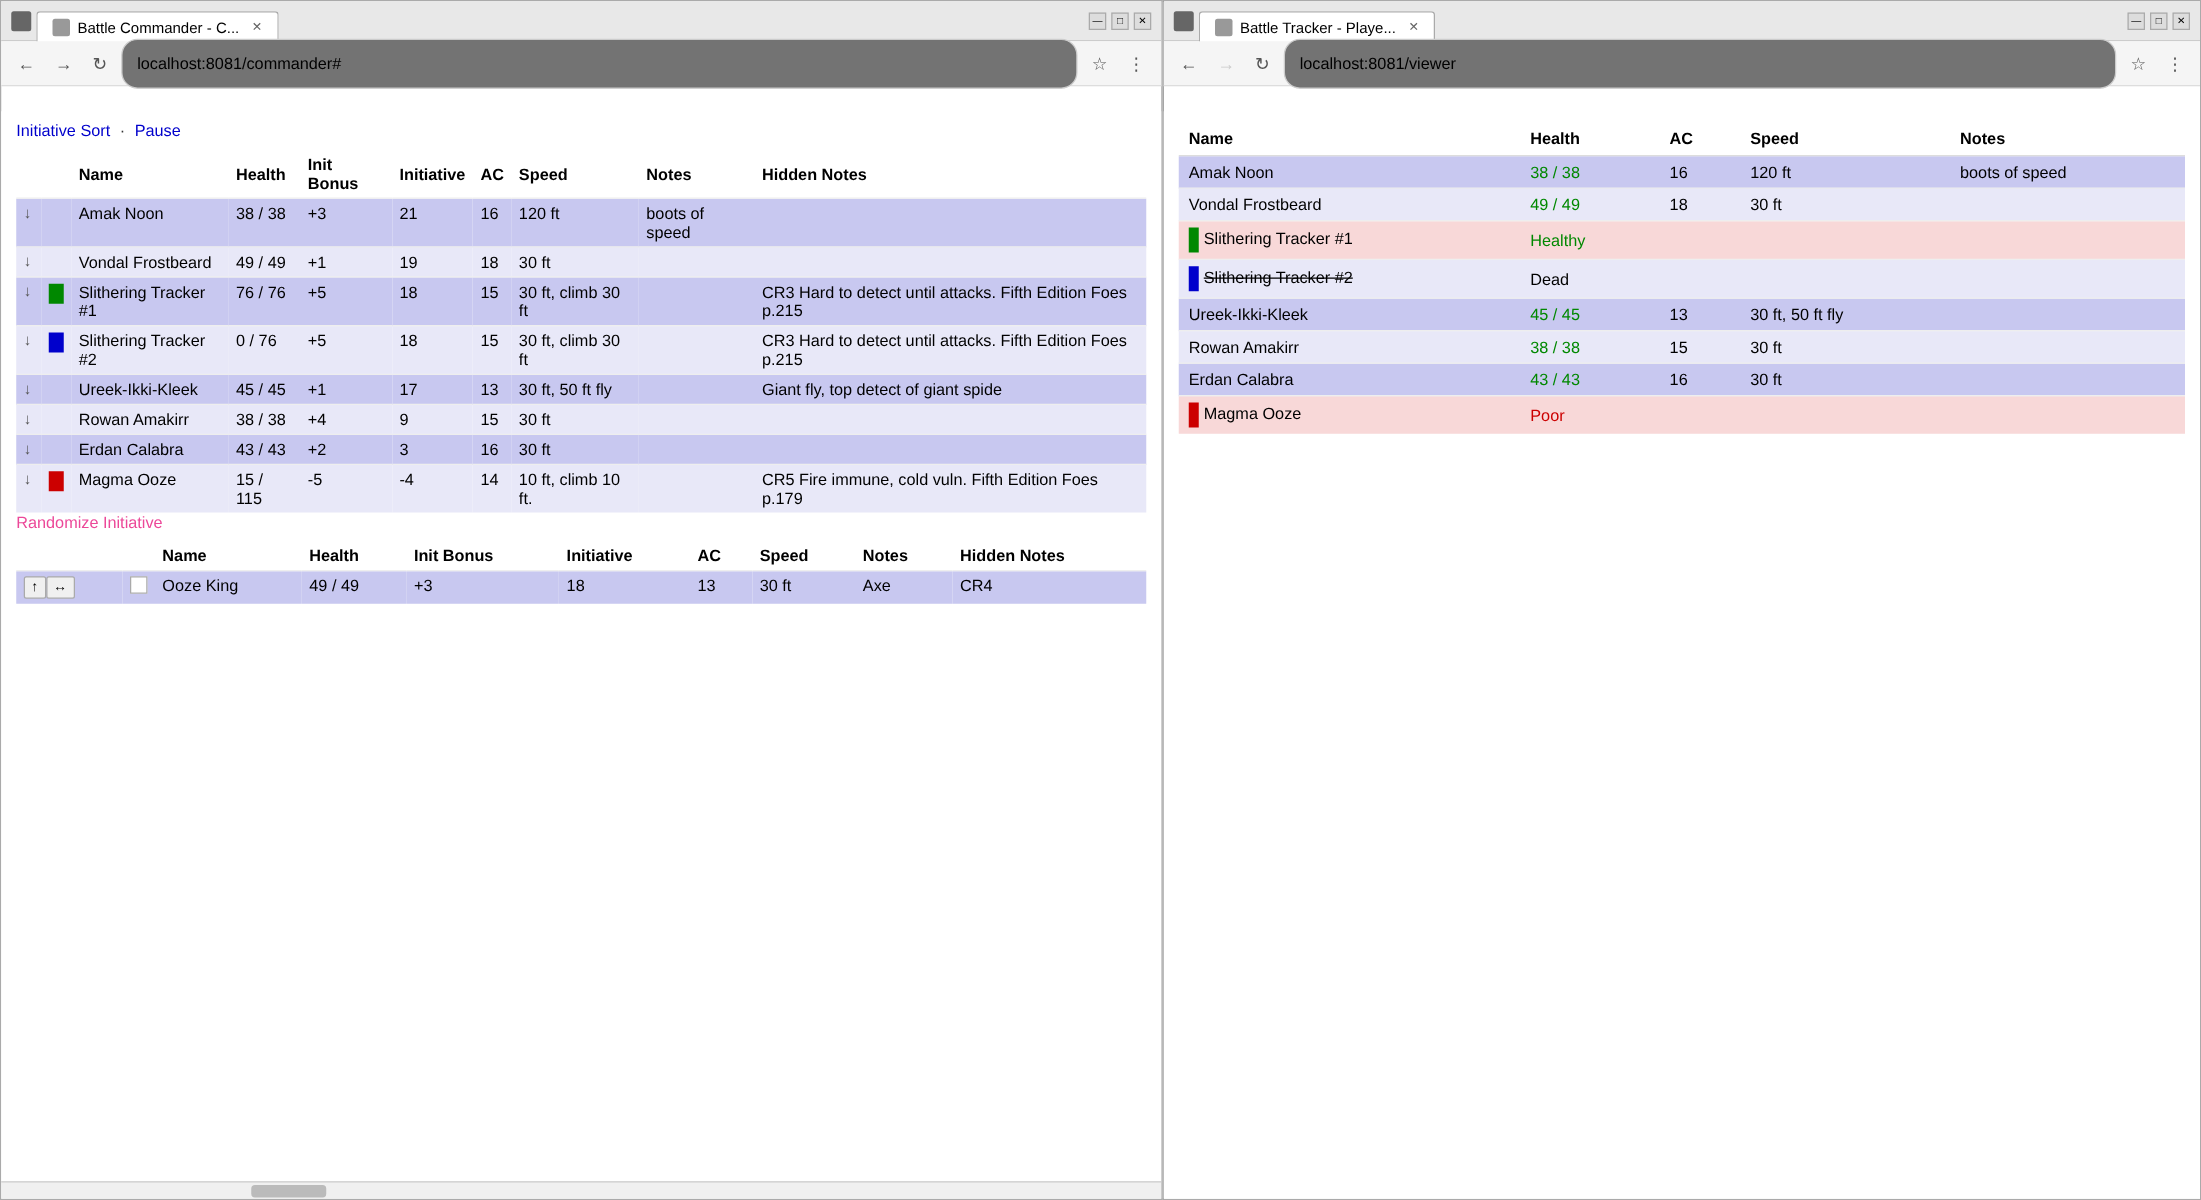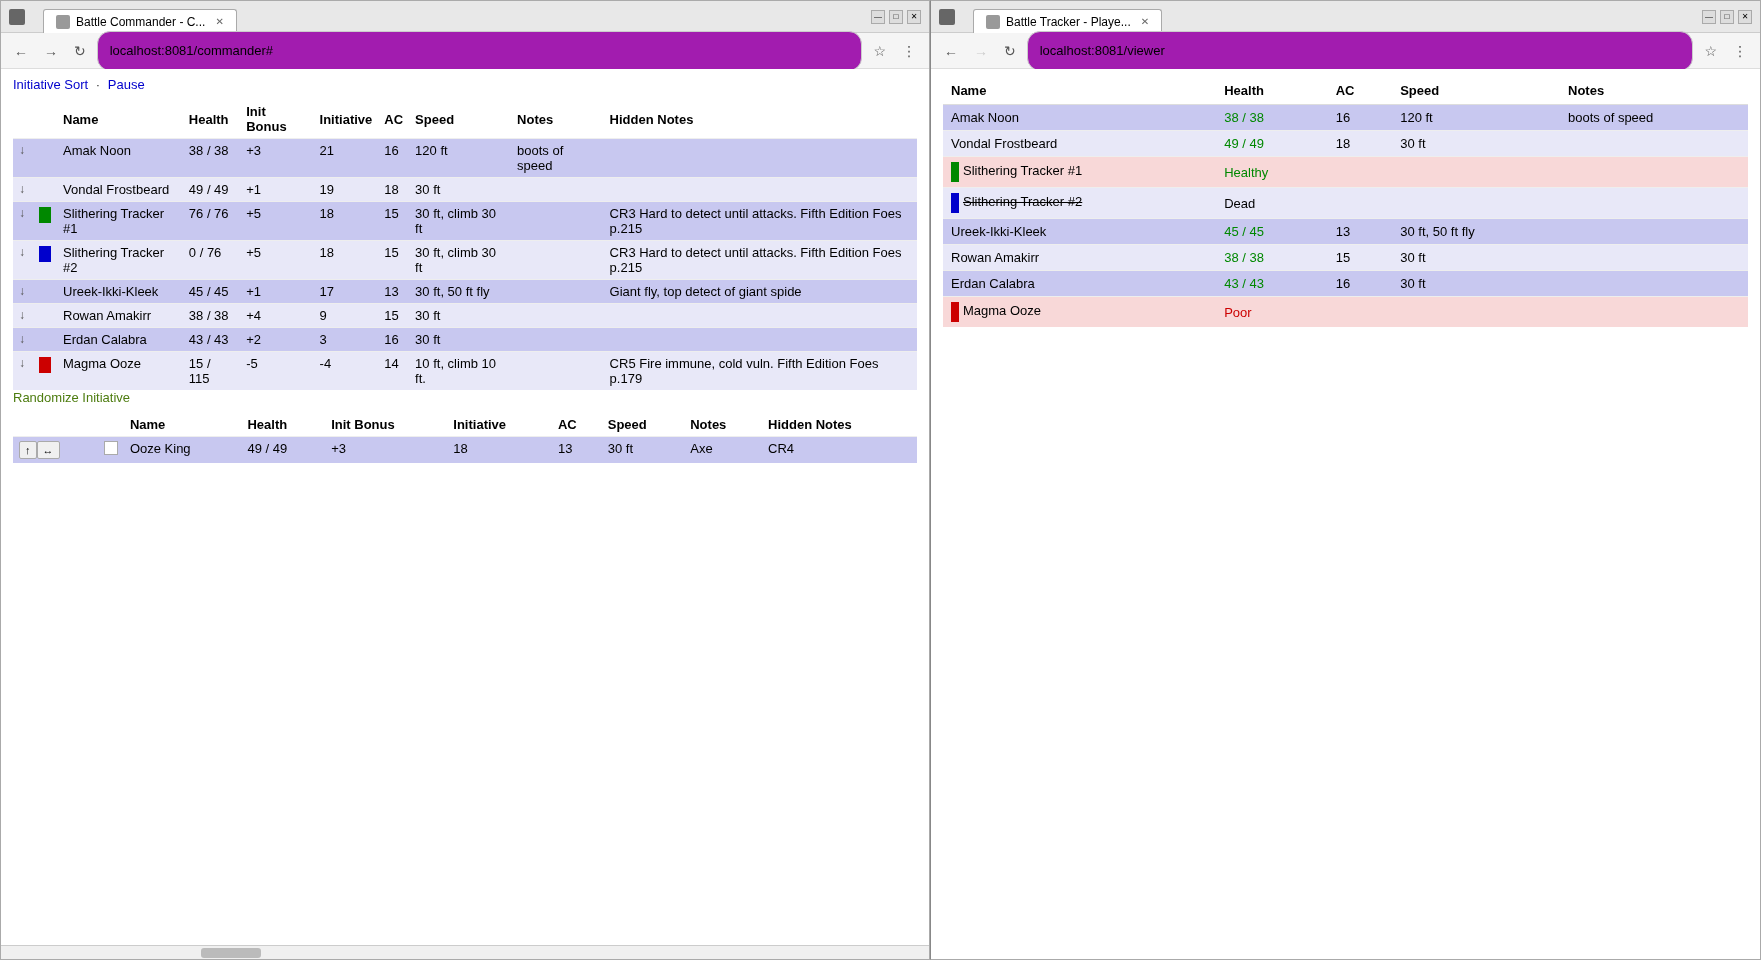--- a/index.html
+++ b/index.html
@@ -24,21 +24,21 @@
       border-left: 1px solid #888;
     }
 
     .title-bar {
       background: #e8e8e8;
       height: 32px;
       display: flex;
       align-items: center;
       padding: 0 8px;
       border-bottom: 1px solid #ccc;
-      gap: 18px;
+      gap: 4px;
     }
 
     .tab-bar {
       background: #ddd;
       height: 34px;
       display: flex;
       align-items: flex-end;
       padding: 0 6px;
       border-bottom: 1px solid #ccc;
     }
@@ -91,30 +91,31 @@
 
     .nav-btn:disabled { color: #ccc; }
 
     .url-box {
       flex: 1;
       height: 40px;
       border: 1px solid #ccc;
       border-radius: 13px;
       padding: 0 12px;
       font-size: 13px;
-      background: #a21caf;
+      background: #737373;
       display: flex;
       align-items: center;
     }
 
     .content-area {
       flex: 1;
       overflow-y: auto;
       padding: 8px 12px;
       background: white;
+      margin-top: 20px;
     }
 
     
     .top-links {
       margin-bottom: 8px;
       font-size: 13px;
     }
     .top-links a {
       color: #0000cc;
       text-decoration: none;
@@ -162,21 +163,21 @@
       height: 16px;
       display: inline-block;
       vertical-align: middle;
     }
 
     .dot-green { background: #008800; }
     .dot-blue { background: #0000cc; }
     .dot-red { background: #cc0000; }
 
     .staging-link {
-      color: #4d7c0f;
+      color: #ec4899;
       text-decoration: none;
       font-size: 13px;
       text-align: right;
     }
 
     .notes-section {
       margin-top: 16px;
     }
 
     .notes-label {

